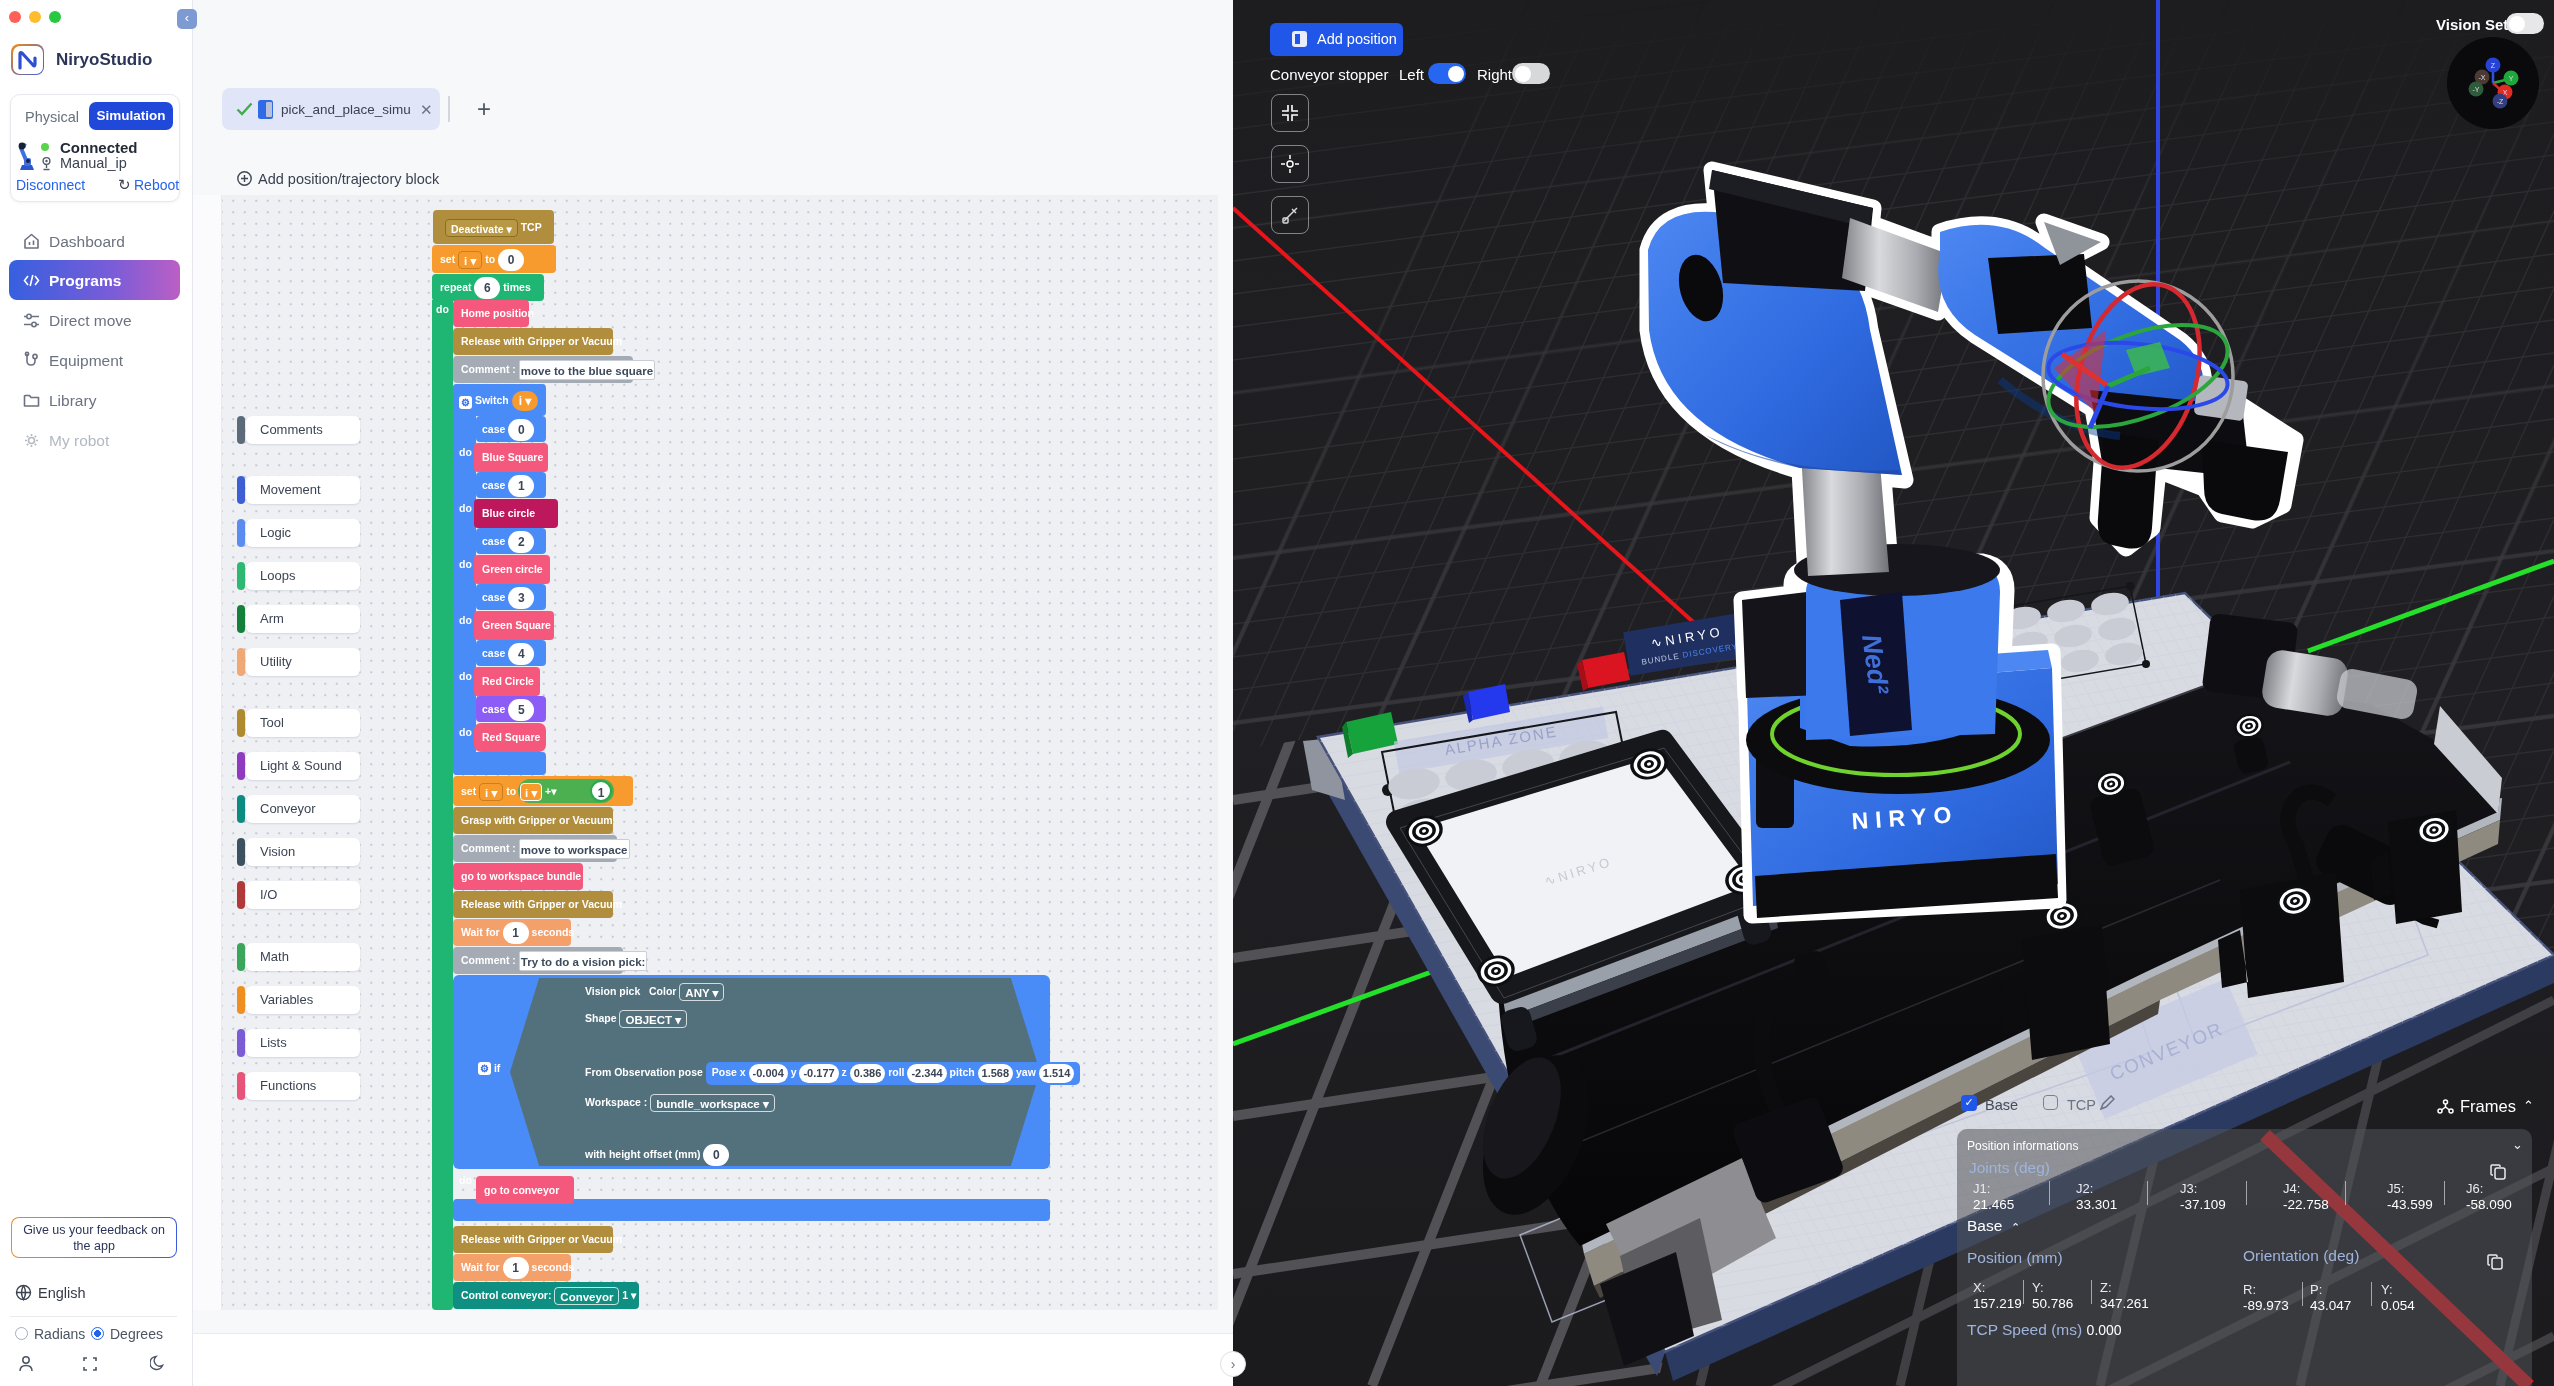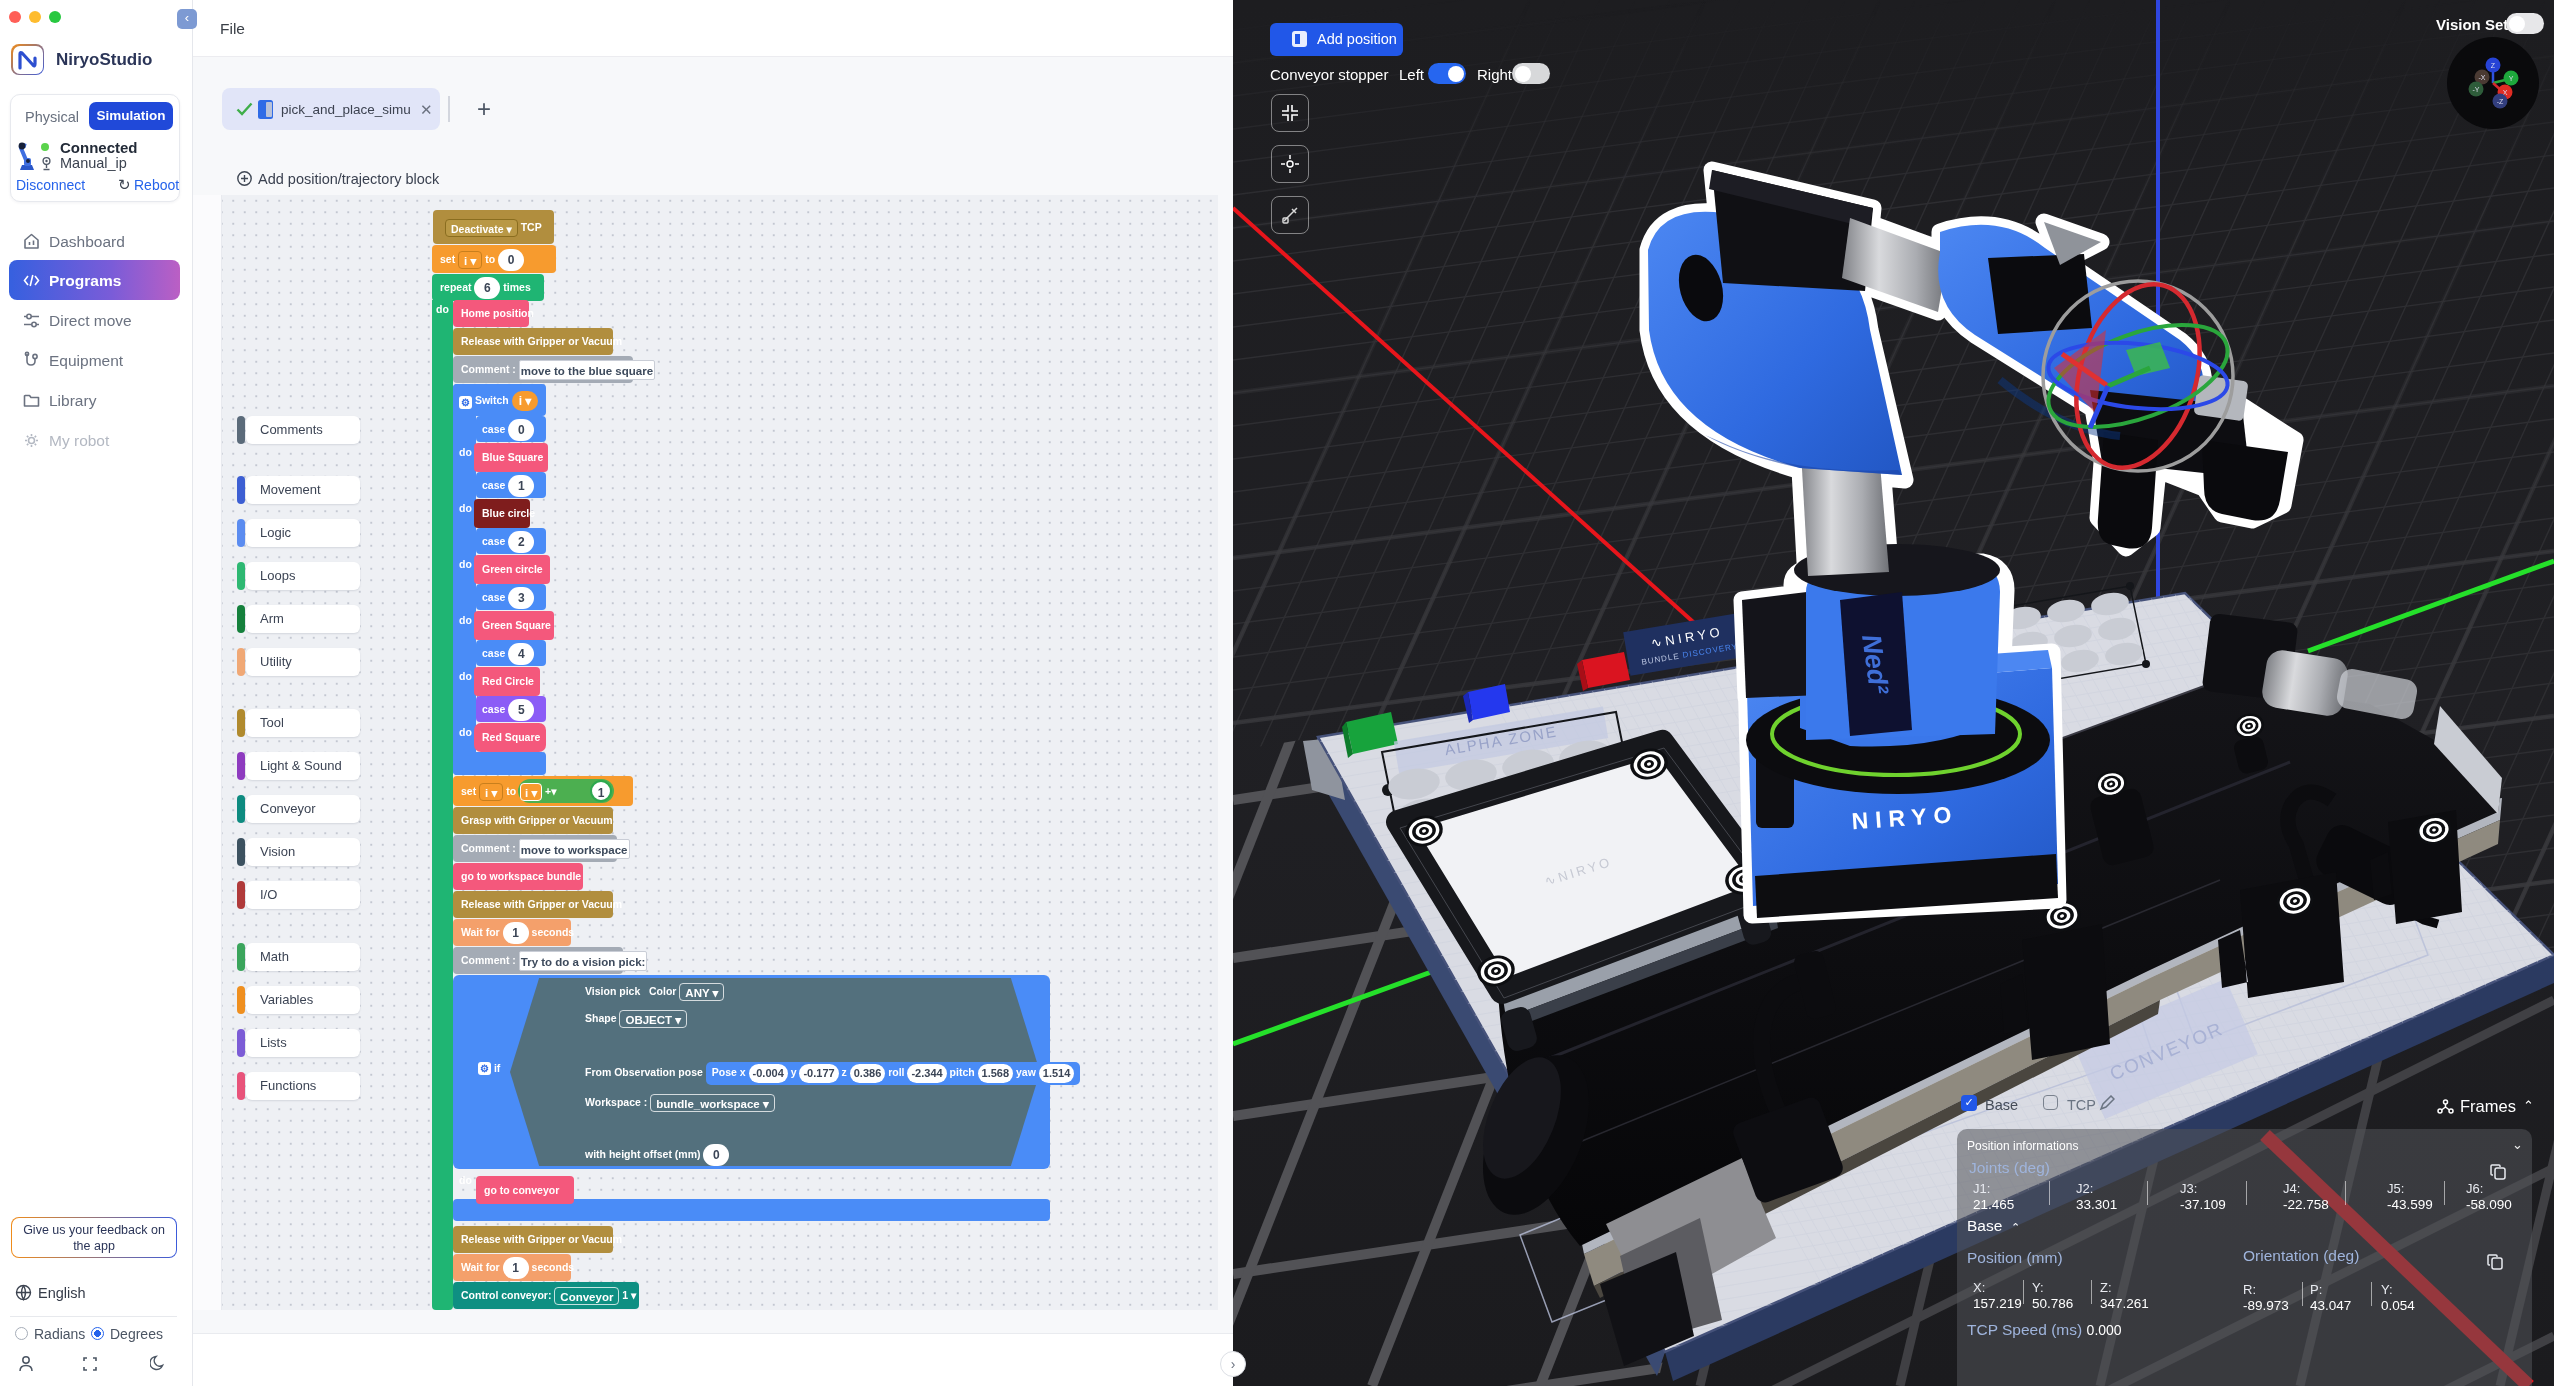--- a/index.html
+++ b/index.html
@@ -122,23 +122,20 @@
       <path d="M2 16 Q2 10.5 8 10.5 Q14 10.5 14 16"></path>
     </svg>
 <svg class="abs" style="left:83px;top:1357px" width="14" height="14" viewBox="0 0 14 14" fill="none" stroke="#4b5563" stroke-width="1.6">
       <path d="M1 4 L1 1 L4 1 M10 1 L13 1 L13 4 M13 10 L13 13 L10 13 M4 13 L1 13 L1 10"></path>
     </svg>
 <svg class="abs" style="left:150px;top:1355px" width="15" height="16" viewBox="0 0 15 16" fill="none">
       <path d="M12.5 10.5 A 6.5 6.5 0 1 1 6 1.5 A 5.6 5.6 0 0 0 12.5 10.5 Z" stroke="#4b5563" stroke-width="1.5"></path>
     </svg>
 </div>
 <div id="mid">
-<div id="filebar">
-      <div class="abs" style="left:27px;top:20px;font-size:15.5px;color:#3a3f47;">File</div>
-    </div>
 <div class="abs" style="left:29px;top:88px;width:218px;height:42px;background:#e1e5f8;border-radius:8px;"></div>
 <svg class="abs" style="left:43px;top:102px" width="17" height="14" viewBox="0 0 17 14" fill="none" stroke="#3fae49" stroke-width="2.4">
       <path d="M1.5 7.5 L6 12 L15.5 1.5"></path>
     </svg>
 <div class="abs" style="left:65px;top:100px;width:15px;height:19px;background:#2f6be6;border-radius:2.5px;"></div>
     <div class="abs" style="left:73px;top:102px;width:6px;height:15px;background:#b9c2d9;border-radius:1px;"></div>
 <div class="abs" style="left:88px;top:102px;font-size:13.5px;color:#3c4250;">pick_and_place_simu</div>
 <div class="abs" style="left:227px;top:101px;font-size:15px;color:#6b7280;">✕</div>
 <div class="abs" style="left:255px;top:96px;width:1.5px;height:26px;background:#d3d6de;"></div>
 <div class="abs" style="left:284px;top:95px;font-size:24px;color:#4b5563;font-weight:300;">+</div>
@@ -190,21 +187,21 @@
 <div class="blk" style="left:260px;top:300px;width:76px;height:27px;background:#f4587c;line-height:27px;"><span style="margin-left:8px">Home position</span></div>
 <div class="blk" style="left:260px;top:328px;width:160px;height:27px;background:#b18e3e;line-height:27px;"><span style="margin-left:8px">Release with Gripper or Vacuum</span></div>
 <div class="blk" style="left:260px;top:356px;width:180px;height:27px;background:#a4abb5;line-height:27px;"><span style="margin-left:8px">Comment :</span> <span class="inp">move to the blue square</span></div>
 <div class="blk" style="left:260px;top:384px;width:93px;height:32px;background:#4a8cf7;line-height:32px;line-height:32px;z-index:2;"><span style="display:inline-block;width:13px;height:13px;background:#fff;border-radius:3px;margin-left:6px;vertical-align:-2px;text-align:center;line-height:13px;color:#2f6be6;font-size:10px;">⚙</span> Switch <span class="ipill">i ▾</span></div>
 <div class="blk" style="left:260px;top:384px;width:23px;height:391px;background:#4a8cf7;line-height:391px;"></div>
 <div class="blk" style="left:283px;top:416px;width:70px;height:26px;background:#4a8cf7;line-height:26px;line-height:26px;"><span style="margin-left:6px">case</span> <span class="circ">0</span></div>
 <div class="abs" style="left:266px;top:446px;color:#fff;font-weight:bold;font-size:10.5px;z-index:3;">do</div>
 <div class="blk" style="left:281px;top:443px;width:74px;height:29px;background:#f4587c;line-height:29px;line-height:29px;"><span style="margin-left:8px">Blue Square</span></div>
 <div class="blk" style="left:283px;top:472px;width:70px;height:26px;background:#4a8cf7;line-height:26px;line-height:26px;"><span style="margin-left:6px">case</span> <span class="circ">1</span></div>
 <div class="abs" style="left:266px;top:502px;color:#fff;font-weight:bold;font-size:10.5px;z-index:3;">do</div>
-<div class="blk" style="left:281px;top:499px;width:56px;height:29px;background:#7f1d1d;line-height:29px;line-height:29px;"><span style="margin-left:8px">Blue circle</span></div>
+<div class="blk" style="left:281px;top:499px;width:84px;height:29px;background:#be185d;line-height:29px;line-height:29px;"><span style="margin-left:8px">Blue circle</span></div>
 <div class="blk" style="left:283px;top:528px;width:70px;height:26px;background:#4a8cf7;line-height:26px;line-height:26px;"><span style="margin-left:6px">case</span> <span class="circ">2</span></div>
 <div class="abs" style="left:266px;top:558px;color:#fff;font-weight:bold;font-size:10.5px;z-index:3;">do</div>
 <div class="blk" style="left:281px;top:555px;width:76px;height:29px;background:#f4587c;line-height:29px;line-height:29px;"><span style="margin-left:8px">Green circle</span></div>
 <div class="blk" style="left:283px;top:584px;width:70px;height:26px;background:#4a8cf7;line-height:26px;line-height:26px;"><span style="margin-left:6px">case</span> <span class="circ">3</span></div>
 <div class="abs" style="left:266px;top:614px;color:#fff;font-weight:bold;font-size:10.5px;z-index:3;">do</div>
 <div class="blk" style="left:281px;top:611px;width:80px;height:29px;background:#f4587c;line-height:29px;line-height:29px;"><span style="margin-left:8px">Green Square</span></div>
 <div class="blk" style="left:283px;top:640px;width:70px;height:26px;background:#4a8cf7;line-height:26px;line-height:26px;"><span style="margin-left:6px">case</span> <span class="circ">4</span></div>
 <div class="abs" style="left:266px;top:670px;color:#fff;font-weight:bold;font-size:10.5px;z-index:3;">do</div>
 <div class="blk" style="left:281px;top:667px;width:66px;height:29px;background:#f4587c;line-height:29px;line-height:29px;"><span style="margin-left:8px">Red Circle</span></div>
 <div class="blk" style="left:283px;top:696px;width:70px;height:26px;background:#8b5cf6;line-height:26px;line-height:26px;"><span style="margin-left:6px">case</span> <span class="circ">5</span></div>

